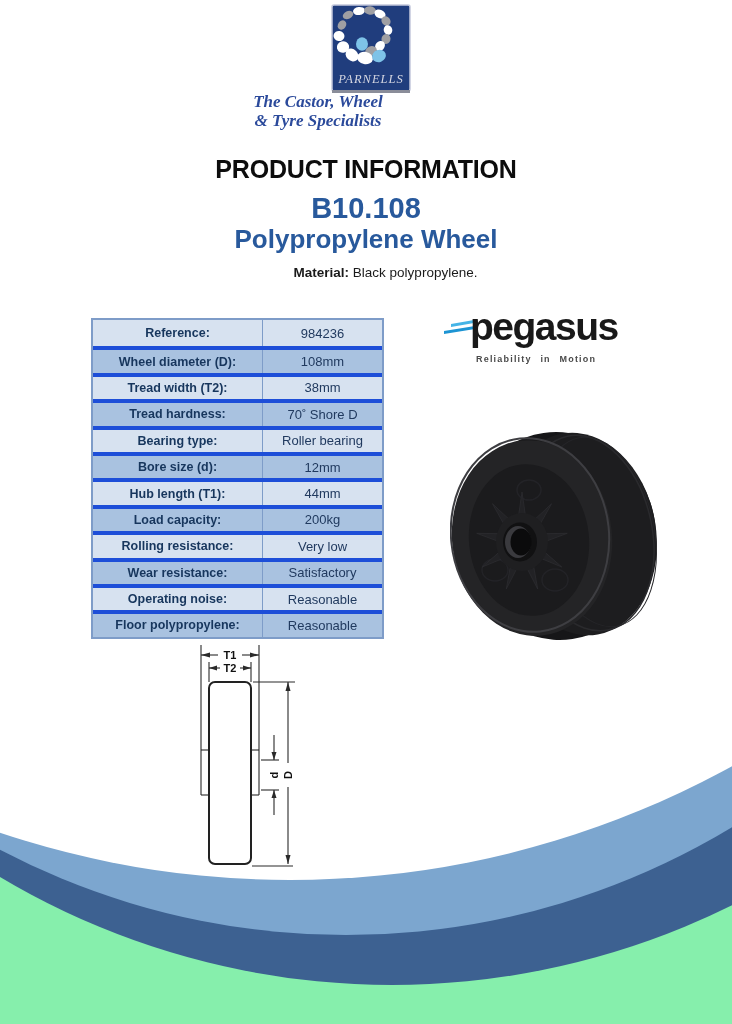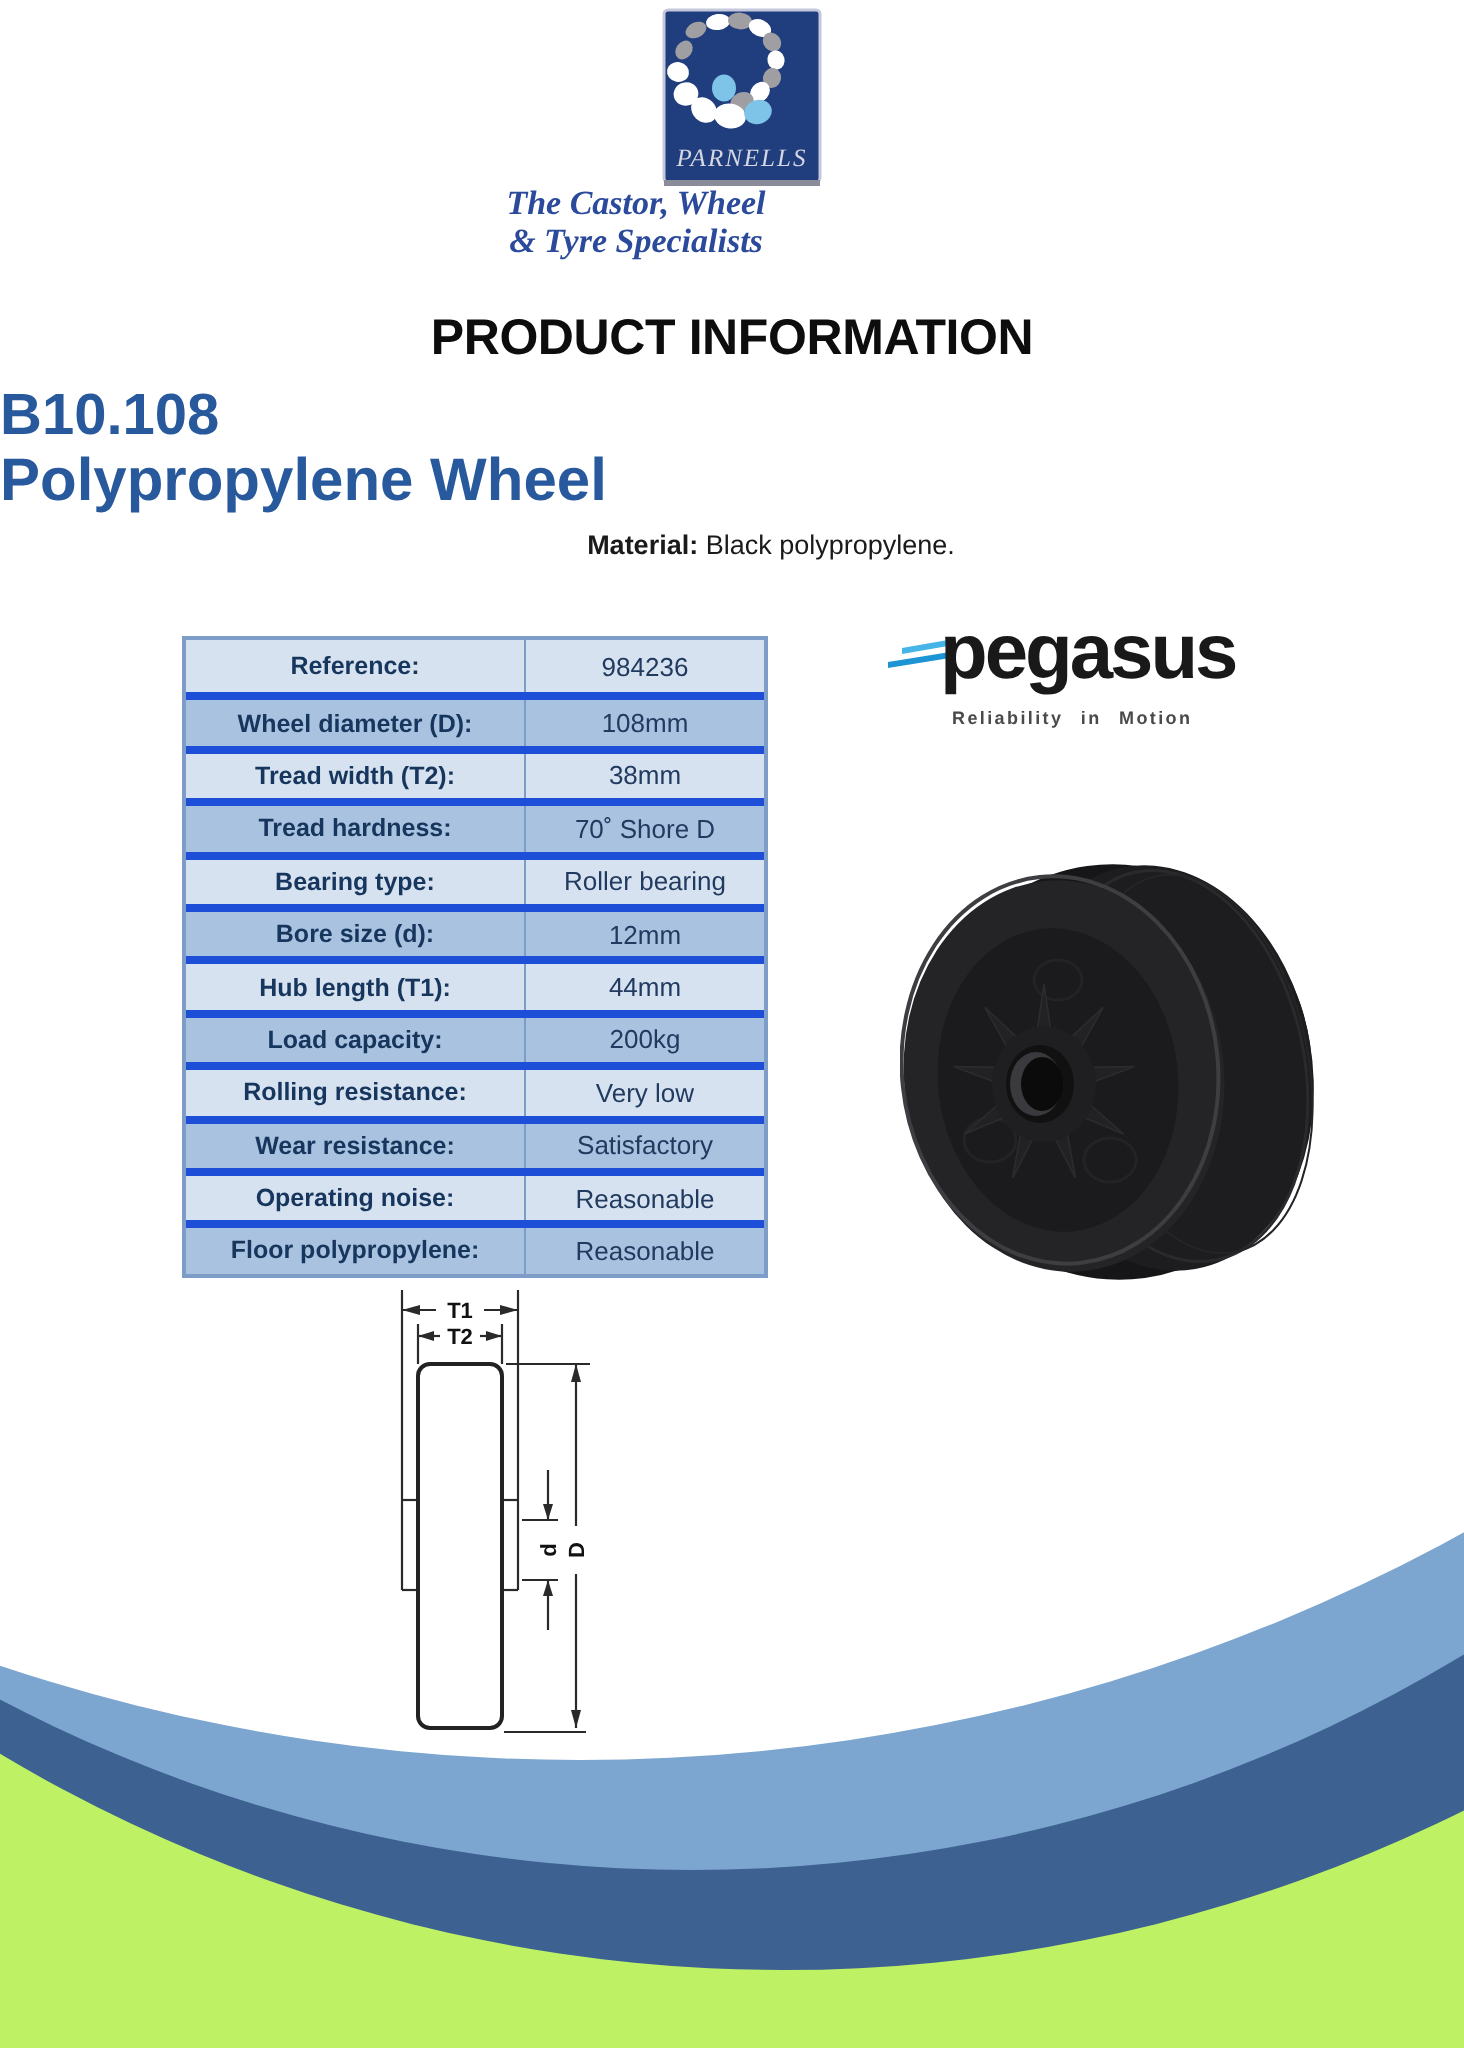--- a/index.html
+++ b/index.html
@@ -1,43 +1,43 @@
 <!DOCTYPE html>
 <html><head>
 <meta charset="utf-8">
 <style>
   html,body{margin:0;padding:0;background:#ffffff;}
   .page{
     position:relative;width:732px;height:1024px;margin:0 auto;
-    background:#bef264;overflow:hidden;
+    background:#86efac;overflow:hidden;
     font-family:"Liberation Sans",sans-serif;
   }
   .layer{position:absolute;}
   
   #swoosh{position:absolute;left:0;top:0;width:732px;height:1024px;z-index:0;}
   .content{position:absolute;left:0;top:0;width:732px;height:1024px;z-index:1;}
   
   .logo-box{left:331px;top:4px;width:80px;height:90px;}
   .logo-tagline{
     left:0;top:92px;width:636px;text-align:center;
     font-family:"Liberation Serif",serif;font-style:italic;font-weight:600;
     font-size:17px;line-height:19px;color:#2b4a9b;
   }
   
   .doc-title{
     left:0;top:155px;width:732px;text-align:center;
     font-size:25px;font-weight:bold;color:#0d0d0d;letter-spacing:-0.2px;
   }
   .prod-code{
-    left:0;top:192px;width:732px;text-align:left;
+    left:0;top:192px;width:732px;text-align:center;
     font-size:29px;font-weight:bold;color:#28599c;
   }
   .prod-name{
-    left:0;top:224px;width:732px;text-align:left;
-    font-size:30px;font-weight:bold;color:#28599c;
+    left:0;top:224px;width:732px;text-align:center;
+    font-size:26px;font-weight:bold;color:#28599c;
   }
   .material-line{
     left:0;top:265px;width:732px;text-align:center;
     font-size:13.5px;color:#1a1a1a;
   }
   .material-line .mlabel{font-weight:bold;padding-left:39px;}
   
   .spec-table{
     left:91px;top:318px;width:293px;
     border:2px solid #7e9cc8;box-sizing:border-box;

